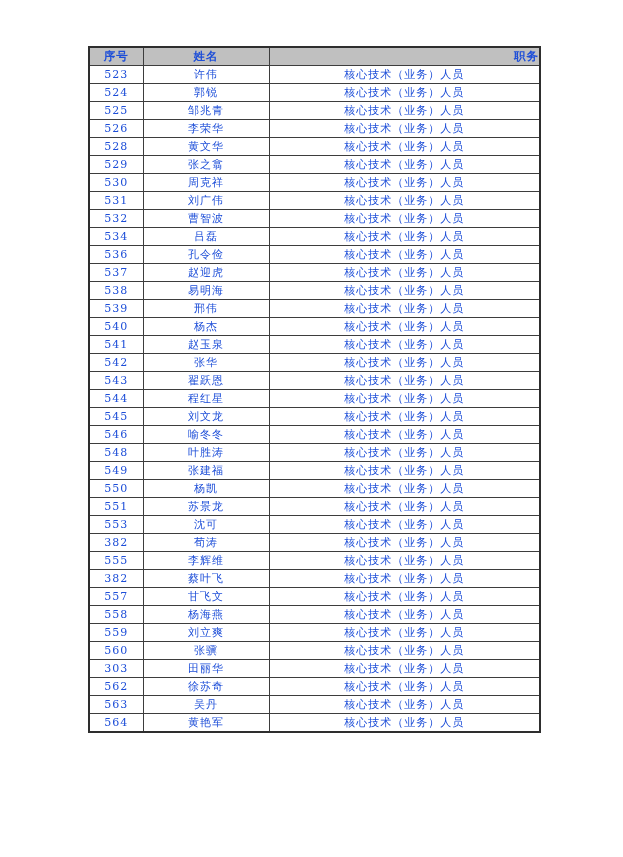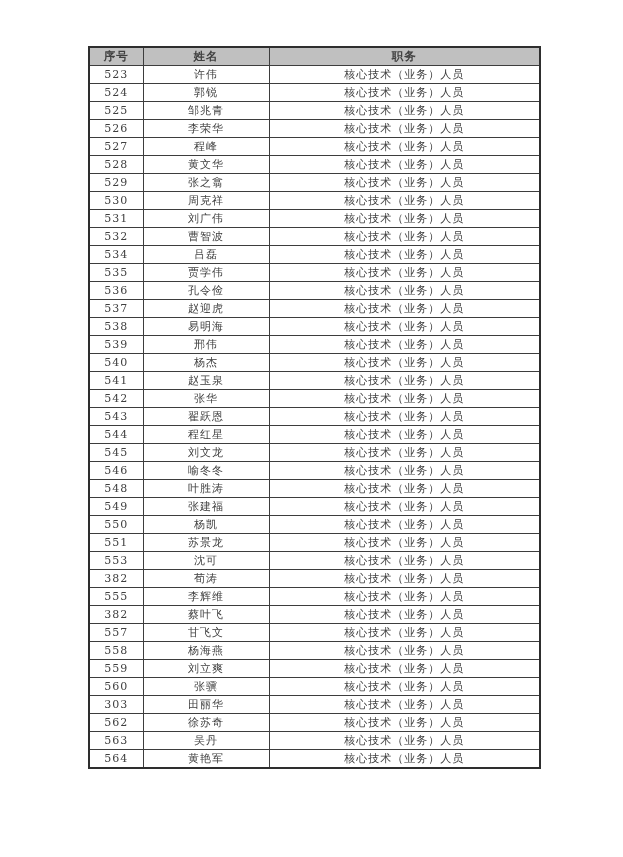--- a/index.html
+++ b/index.html
@@ -6,21 +6,21 @@
     margin: 0;
     padding: 0;
     background: #ffffff;
   }
   .page {
     position: relative;
     width: 623px;
     height: 857px;
     background: #ffffff;
     font-family: "DejaVu Serif", "Liberation Serif", serif;
-    color: #404040;
+    color: #1d4ed8;
     overflow: hidden;
   }
   table.personnel {
     position: absolute;
     left: 88px;
     top: 46px;
     width: 451px;
     border-collapse: collapse;
     table-layout: fixed;
     font-size: 11px;
@@ -55,21 +55,21 @@
   <table class="personnel">
     <colgroup>
       <col class="c-no">
       <col class="c-name">
       <col class="c-title">
     </colgroup>
     <thead>
       <tr>
         <th style="background: rgb(192, 192, 192);">序号</th>
         <th style="background: rgb(192, 192, 192);">姓名</th>
-        <th style="background: rgb(192, 192, 192);">职务</th>
+        <th style="background: rgb(192, 192, 192); text-align: right;">职务</th>
       </tr>
     </thead>
     <tbody>
         <tr>
           <td>523</td>
           <td>许伟</td>
           <td>核心技术（业务）人员</td>
         </tr>
         <tr>
           <td>524</td>
@@ -80,25 +80,20 @@
           <td>525</td>
           <td>邹兆青</td>
           <td>核心技术（业务）人员</td>
         </tr>
         <tr>
           <td>526</td>
           <td>李荣华</td>
           <td>核心技术（业务）人员</td>
         </tr>
         <tr>
-          <td>527</td>
-          <td>程峰</td>
-          <td>核心技术（业务）人员</td>
-        </tr>
-        <tr>
           <td>528</td>
           <td>黄文华</td>
           <td>核心技术（业务）人员</td>
         </tr>
         <tr>
           <td>529</td>
           <td>张之翕</td>
           <td>核心技术（业务）人员</td>
         </tr>
         <tr>
@@ -112,25 +107,20 @@
           <td>核心技术（业务）人员</td>
         </tr>
         <tr>
           <td>532</td>
           <td>曹智波</td>
           <td>核心技术（业务）人员</td>
         </tr>
         <tr>
           <td>534</td>
           <td>吕磊</td>
-          <td>核心技术（业务）人员</td>
-        </tr>
-        <tr>
-          <td>535</td>
-          <td>贾学伟</td>
           <td>核心技术（业务）人员</td>
         </tr>
         <tr>
           <td>536</td>
           <td>孔令俭</td>
           <td>核心技术（业务）人员</td>
         </tr>
         <tr>
           <td>537</td>
           <td>赵迎虎</td>

